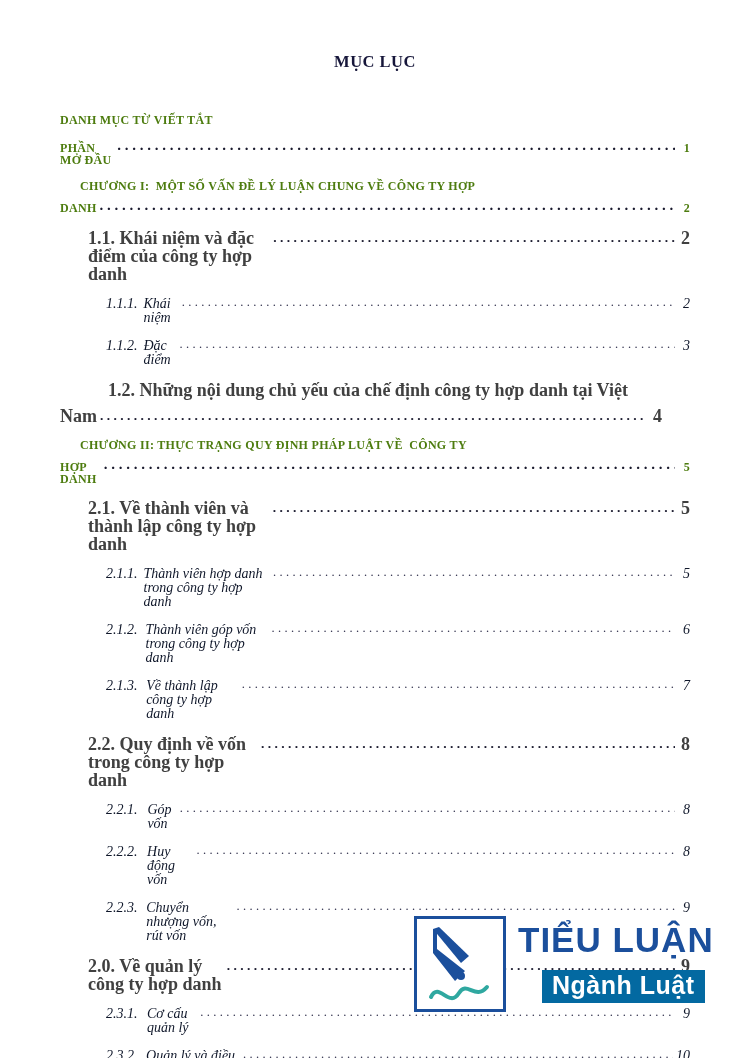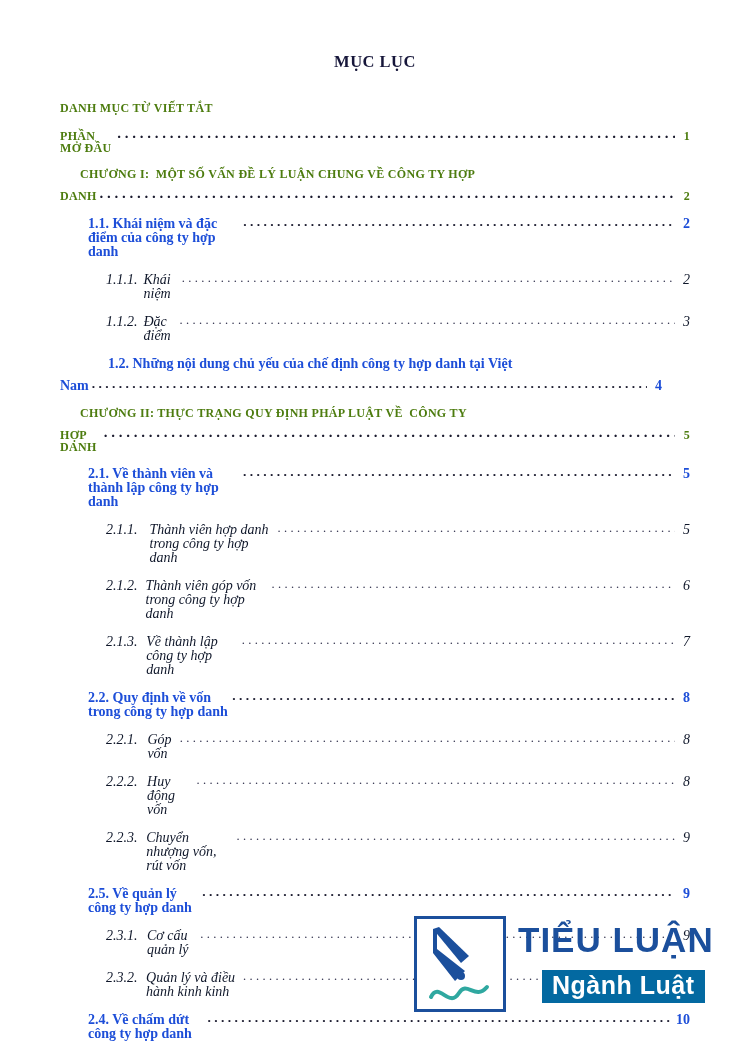--- a/index.html
+++ b/index.html
@@ -22,21 +22,21 @@
     box-sizing: border-box;
     padding: 52px 60px 0 60px;
   }
   .doc-title {
     text-align: center;
     font-variant: small-caps;
     font-weight: bold;
     font-size: 16.5px;
     letter-spacing: 0.5px;
     color: #16163a;
-    margin-bottom: 23px;
+    margin-bottom: 35px;
   }
   .toc {
     display: block;
   }
   .entry {
     display: block;
     position: relative;
     margin-bottom: 0;
     line-height: 1.0;
   }
@@ -74,22 +74,22 @@
     font-weight: bold;
     font-size: 12px;
     letter-spacing: 0.3px;
     color: #4d7c0f;
     padding: 7px 0 7px 0;
   }
   .lvl-h .leader::after { font-size: 15px; }
 
   .lvl-1 {
     font-weight: bold;
-    font-size: 14px;
-    color: #1d4ed8;
+    font-size: 18px;
+    color: #404040;
     padding: 7px 0 7px 28px;
   }
   .lvl-1 .leader::after { font-size: 13.5px; }
 
   .lvl-2 {
     font-style: italic;
     font-size: 14px;
     color: #0f172a;
     padding: 7px 0 7px 46px;
   }
@@ -235,21 +235,21 @@
       <div class="row">
         <span class="txt">2.1. Về thành viên và thành lập công ty hợp danh</span>
         <span class="leader"></span>
         <span class="pg">5</span>
       </div>
     </div>
 
     <div class="entry lvl-2">
       <div class="row">
         <span class="txt">2.1.1.</span>
-        <span class="txt" style="margin-left:12px;">Thành viên hợp danh trong công ty hợp danh</span>
+        <span class="txt" style="margin-left:6px;">Thành viên hợp danh trong công ty hợp danh</span>
         <span class="leader"></span>
         <span class="pg">5</span>
       </div>
     </div>
 
     <div class="entry lvl-2">
       <div class="row">
         <span class="txt">2.1.2.</span>
         <span class="sub-gap"></span>
         <span class="txt">Thành viên góp vốn trong công ty hợp danh</span>
@@ -301,21 +301,21 @@
         <span class="txt">2.2.3.</span>
         <span class="sub-gap"></span>
         <span class="txt">Chuyển nhượng vốn, rút vốn</span>
         <span class="leader"></span>
         <span class="pg">9</span>
       </div>
     </div>
 
     <div class="entry lvl-1">
       <div class="row">
-        <span class="txt">2.5. Về quản lý công ty hợp danh</span>
+        <span class="txt">2.0. Về quản lý công ty hợp danh</span>
         <span class="leader"></span>
         <span class="pg">9</span>
       </div>
     </div>
 
     <div class="entry lvl-2">
       <div class="row">
         <span class="txt">2.3.1.</span>
         <span class="sub-gap"></span>
         <span class="txt">Cơ cấu quản lý</span>

